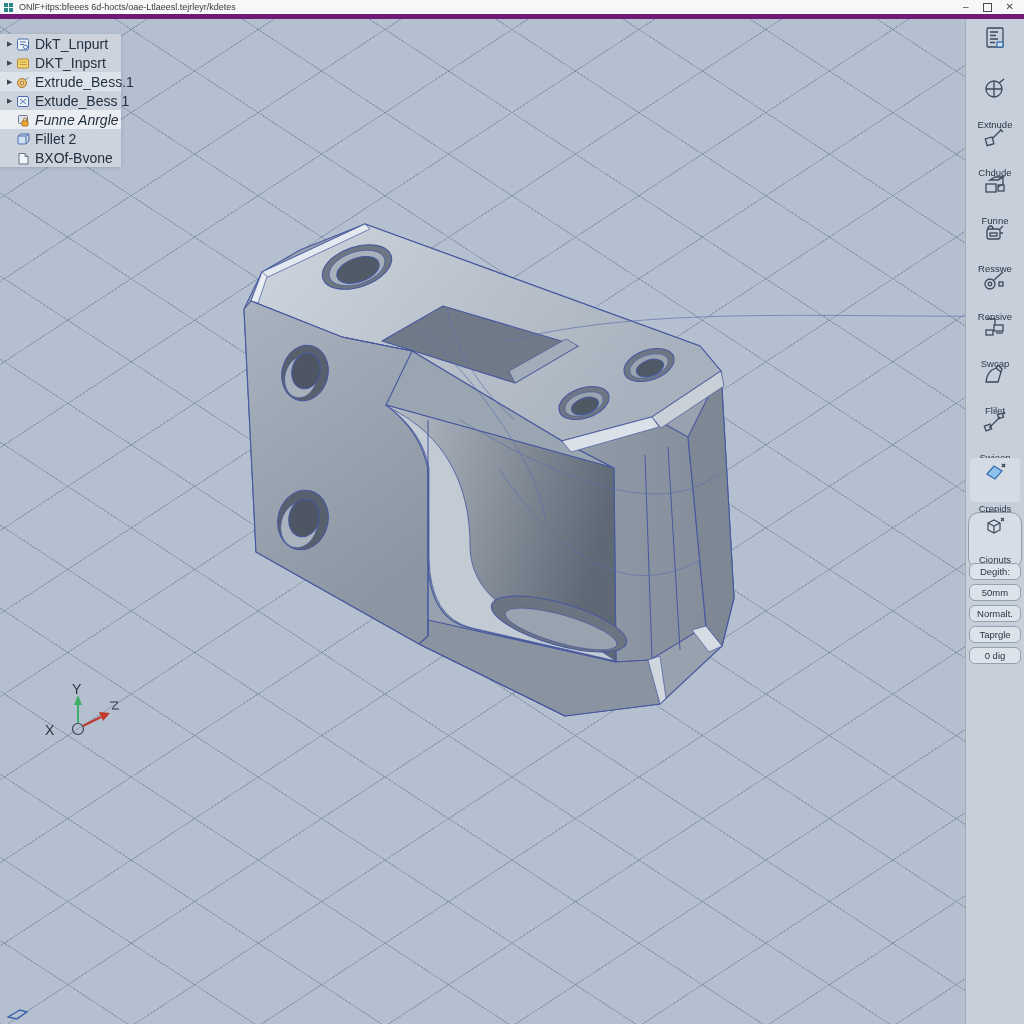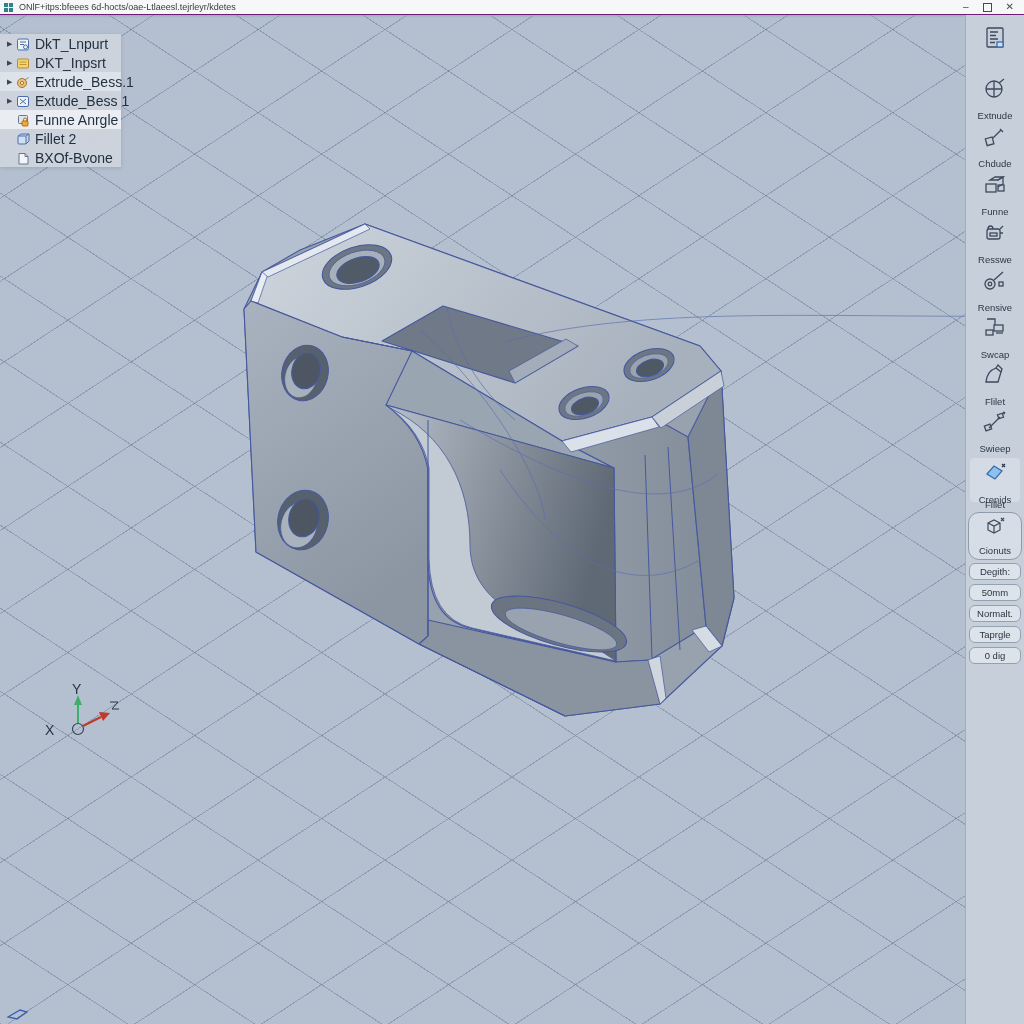--- a/index.html
+++ b/index.html
@@ -1,47 +1,47 @@
 <!DOCTYPE html>
 <html><head>
 <meta charset="utf-8">
 <style>
   html,body{margin:0;padding:0;width:1024px;height:1024px;overflow:hidden;
     font-family:"Liberation Sans",sans-serif;background:#b4c0d0;}
   .titlebar{position:absolute;left:0;top:0;width:1024px;height:14px;background:#f6f7f8;
-    border-bottom:1px solid #701a75;display:flex;align-items:center;z-index:30;}
+    border-bottom:5px solid #701a75;display:flex;align-items:center;z-index:30;}
   .app-icon{width:9px;height:9px;margin-left:4px;background:#2e8585;position:relative;flex:0 0 auto;}
   .app-icon:before{content:"";position:absolute;left:4px;top:0;width:1px;height:9px;background:#e8f2f2;}
   .app-icon:after{content:"";position:absolute;top:4px;left:0;height:1px;width:9px;background:#e8f2f2;}
   .title-text{font-size:9px;color:#3c3c3c;margin-left:6px;white-space:nowrap;}
   .win-controls{margin-left:auto;display:flex;align-items:center;gap:14px;padding-right:10px;}
   .wc{font-size:10px;line-height:10px;color:#4a4a4a;cursor:default;}
   .wc-max{width:7px;height:7px;border:1px solid #4a4a4a;}
   .viewport{position:absolute;left:0;top:14px;width:1024px;height:1010px;background-color:#b4c0d0;
     background-image:
       repeating-linear-gradient(33.2deg, rgba(85,102,130,0.38) 0 1px, transparent 1px 69.5px),
       repeating-linear-gradient(-33.2deg, rgba(85,102,130,0.38) 0 1px, transparent 1px 69.5px);}
   .vp-topband{position:absolute;left:0;top:0;width:100%;height:4px;
     background:linear-gradient(#93a6bd,rgba(147,166,189,0));}
   svg.canvas{position:absolute;left:0;top:0;}
   
   .tree{position:absolute;left:0;top:34px;width:121px;background:rgba(205,212,221,0.95);
     box-shadow:0 1px 4px rgba(40,60,90,.18);z-index:10;}
   .tree-row{height:19px;display:flex;align-items:center;padding-left:7px;box-sizing:border-box;}
   .tree-row.hl1{background:#dde3eb;}
-  .tree-row.hl2{background:#eaeef3;}
+  .tree-row.hl2{background:#eaeef3;font-style:italic;}
   .tw{width:9px;font-size:7px;color:#3c4654;flex:0 0 auto;}
   .ti{width:14px;height:13px;margin-right:5px;flex:0 0 auto;}
   .tl{font-size:14px;color:#23303f;white-space:nowrap;}
   
   .sidebar{position:absolute;right:0;top:14px;bottom:0;width:58px;background:#c7cfda;
     border-left:1px solid rgba(130,145,165,.55);z-index:10;}
   .tb-item{position:absolute;left:0;right:0;text-align:center;}
   .tb-icon{display:inline-block;width:26px;height:26px;}
-  .tb-label{font-size:9.5px;color:#2c3846;margin-top:4px;}
+  .tb-label{font-size:9.5px;color:#2c3846;margin-top:13px;}
   .tb-sel{position:absolute;left:4px;right:4px;border-radius:4px;background:#d4dbe4;}
   .panel-box{position:absolute;left:2px;width:52px;border:1px solid #8f9cac;border-radius:11px;
     background:#d6dde6;text-align:center;padding:2px 0 3px 0;}
   .field{position:absolute;left:3px;width:50px;height:15px;border:1px solid #94a1b1;border-radius:6px;
     background:#dde3ea;font-size:9.5px;color:#2a3542;text-align:center;line-height:15px;}
 </style>
 </head>
 <body>
 
 <div class="titlebar">

